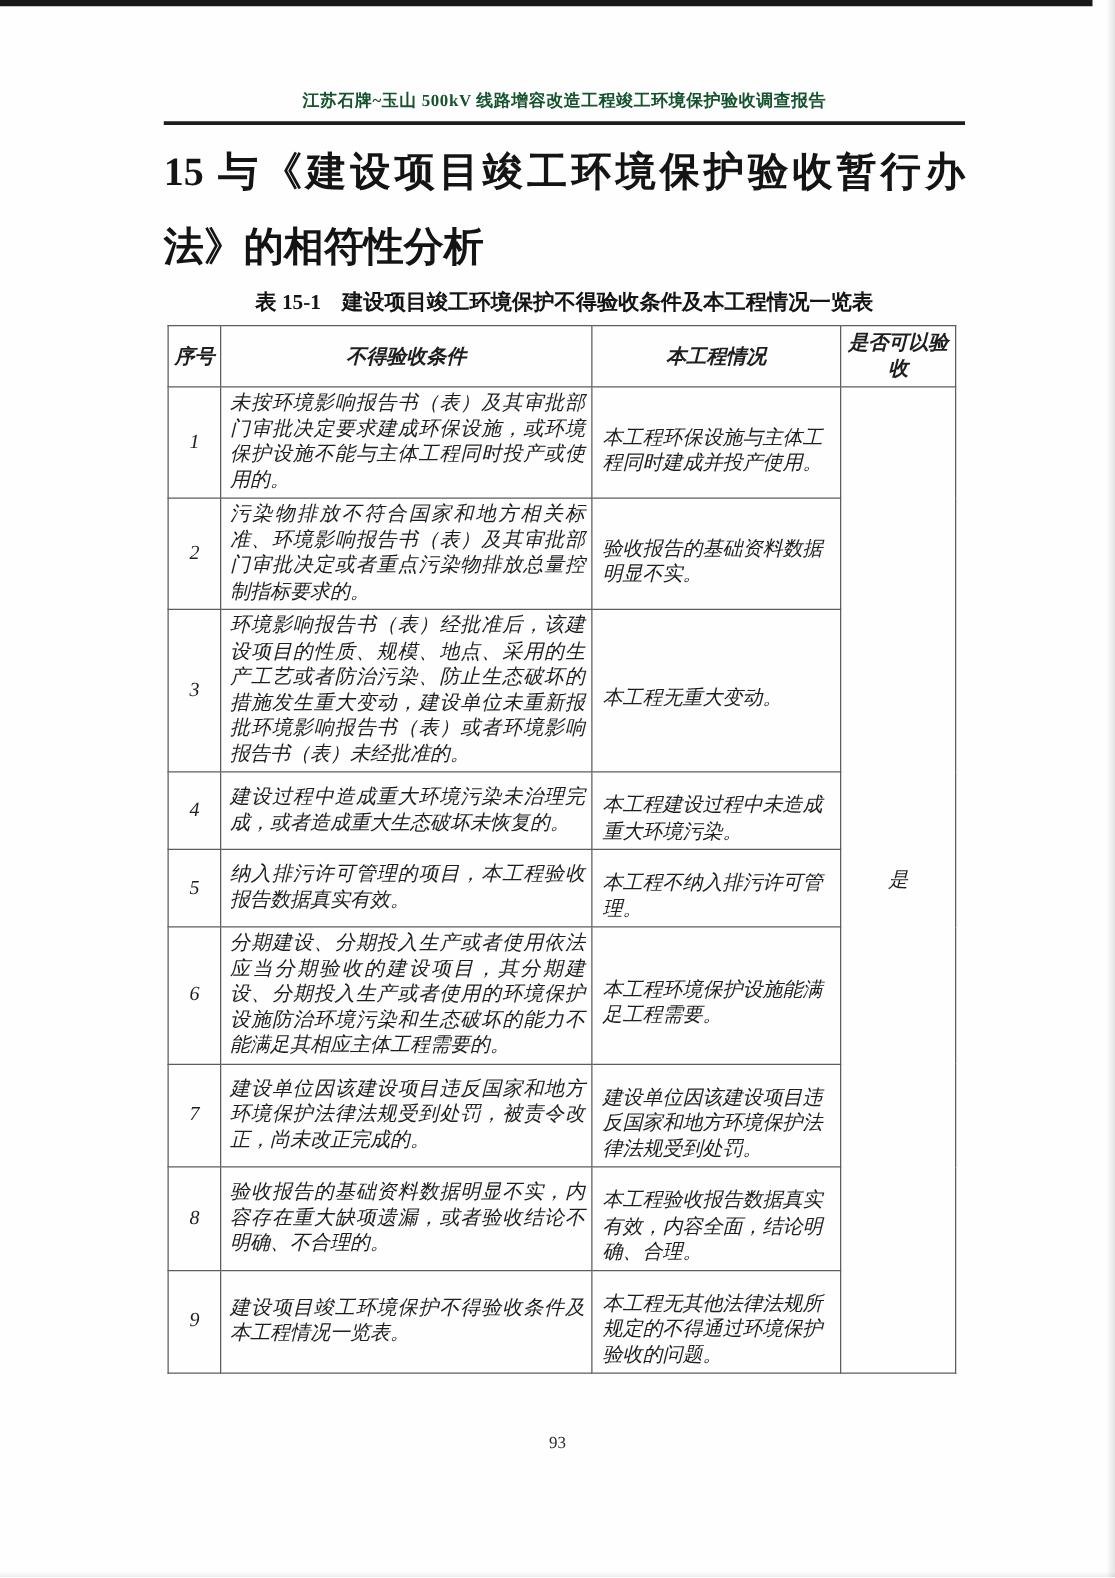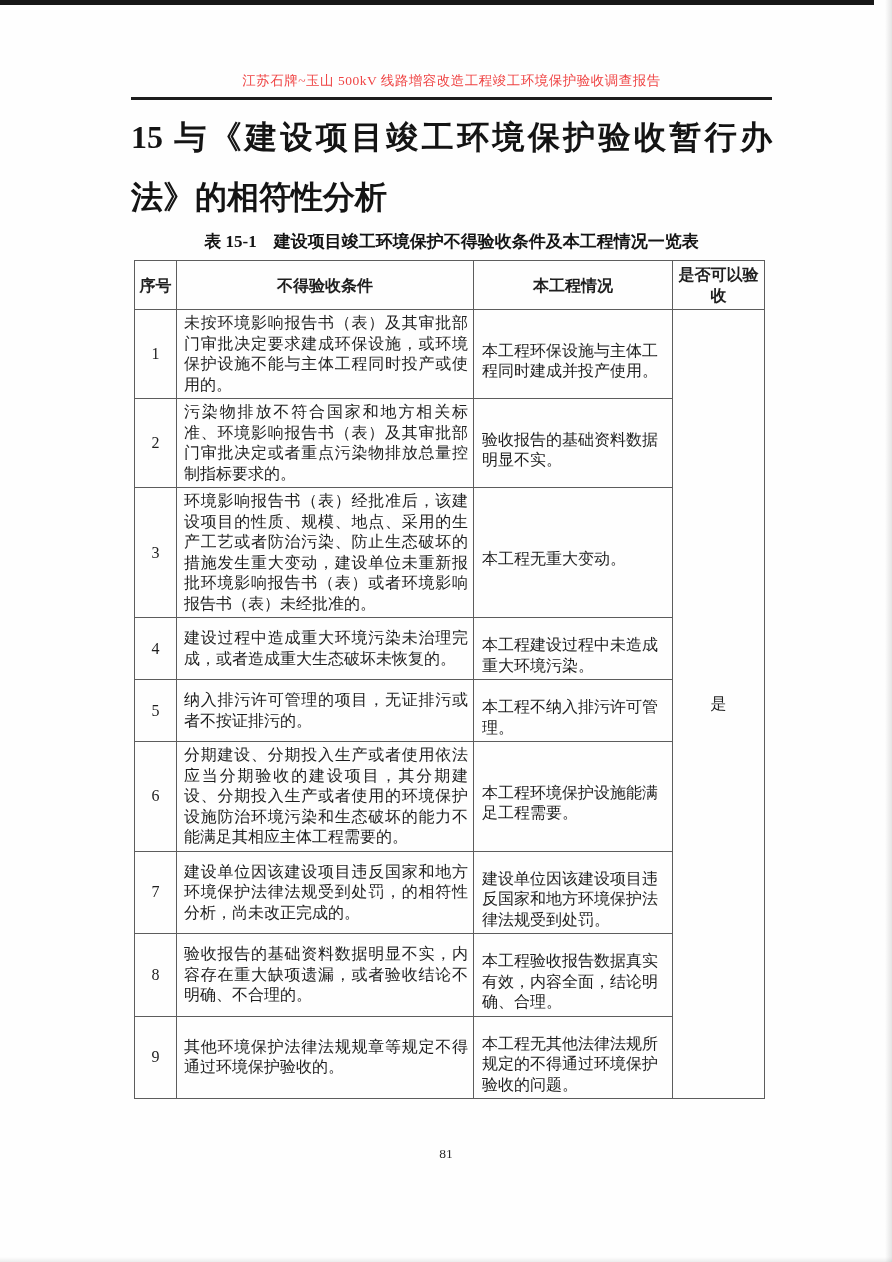--- a/index.html
+++ b/index.html
@@ -33,23 +33,23 @@
   .content {
     position: absolute;
     left: 131px; top: 0;
     width: 641px;
   }
 
   .doc-header {
     margin-top: 72px;
     text-align: center;
     font-size: 13.5px;
-    font-weight: normal;
+    font-weight: bold;
     letter-spacing: 0.5px;
-    color: #ef4444;
+    color: #14532d;
   }
   .header-rule {
     margin-top: 7px;
     border-bottom: 3px solid #1d1d1d;
   }
 
   .chapter-heading {
     margin-top: 7px;
     font-size: 32px;
     font-weight: bold;
@@ -75,20 +75,21 @@
     color: #141414;
   }
 
   table.acceptance {
     margin-top: 7px;
     margin-left: 3px;
     width: 630px;
     border-collapse: collapse;
     table-layout: fixed;
     font-size: 16px;
+    font-style: italic;
   }
   table.acceptance th, table.acceptance td {
     border: 1px solid #5d5d5d;
     vertical-align: middle;
     color: #1e1e1e;
   }
   table.acceptance th {
     font-size: 16px;
     font-weight: bold;
     text-align: center;
@@ -157,44 +158,44 @@
             <td class="col-cond">环境影响报告书（表）经批准后，该建设项目的性质、规模、地点、采用的生产工艺或者防治污染、防止生态破坏的措施发生重大变动，建设单位未重新报批环境影响报告书（表）或者环境影响报告书（表）未经批准的。</td>
             <td class="col-situ">本工程无重大变动。</td>
           </tr>
           <tr>
             <td class="col-no">4</td>
             <td class="col-cond">建设过程中造成重大环境污染未治理完成，或者造成重大生态破坏未恢复的。</td>
             <td class="col-situ">本工程建设过程中未造成重大环境污染。</td>
           </tr>
           <tr>
             <td class="col-no">5</td>
-            <td class="col-cond">纳入排污许可管理的项目，无证排污或者不按证排污的。</td>
+            <td class="col-cond">纳入排污许可管理的项目，本工程验收报告数据真实有效。</td>
             <td class="col-situ">本工程不纳入排污许可管理。</td>
           </tr>
           <tr>
             <td class="col-no">6</td>
             <td class="col-cond">分期建设、分期投入生产或者使用依法应当分期验收的建设项目，其分期建设、分期投入生产或者使用的环境保护设施防治环境污染和生态破坏的能力不能满足其相应主体工程需要的。</td>
             <td class="col-situ">本工程环境保护设施能满足工程需要。</td>
           </tr>
           <tr>
             <td class="col-no">7</td>
-            <td class="col-cond">建设单位因该建设项目违反国家和地方环境保护法律法规受到处罚，的相符性分析，尚未改正完成的。</td>
+            <td class="col-cond">建设单位因该建设项目违反国家和地方环境保护法律法规受到处罚，被责令改正，尚未改正完成的。</td>
             <td class="col-situ">建设单位因该建设项目违反国家和地方环境保护法律法规受到处罚。</td>
           </tr>
           <tr>
             <td class="col-no">8</td>
             <td class="col-cond">验收报告的基础资料数据明显不实，内容存在重大缺项遗漏，或者验收结论不明确、不合理的。</td>
             <td class="col-situ">本工程验收报告数据真实有效，内容全面，结论明确、合理。</td>
           </tr>
           <tr>
             <td class="col-no">9</td>
-            <td class="col-cond">其他环境保护法律法规规章等规定不得通过环境保护验收的。</td>
+            <td class="col-cond">建设项目竣工环境保护不得验收条件及本工程情况一览表。</td>
             <td class="col-situ">本工程无其他法律法规所规定的不得通过环境保护验收的问题。</td>
           </tr>
         </tbody>
     </table>
   </div>
 
-  <div class="page-number">81</div>
+  <div class="page-number">93</div>
 
   <div class="scan-right-edge"></div>
   <div class="scan-bottom-edge"></div>
 </div>
 
 </body></html>

